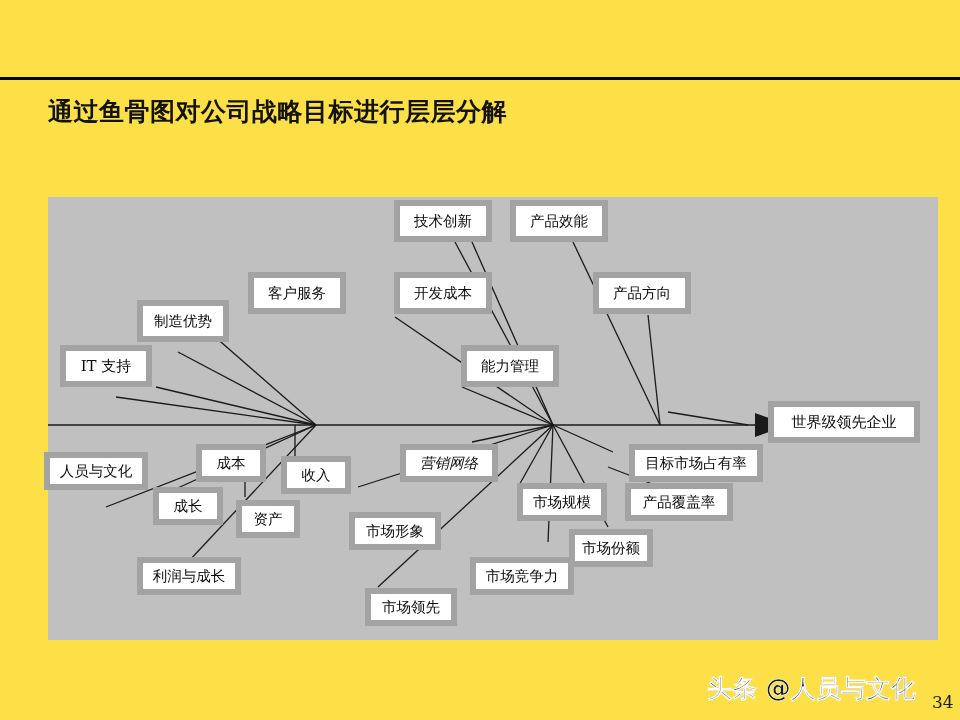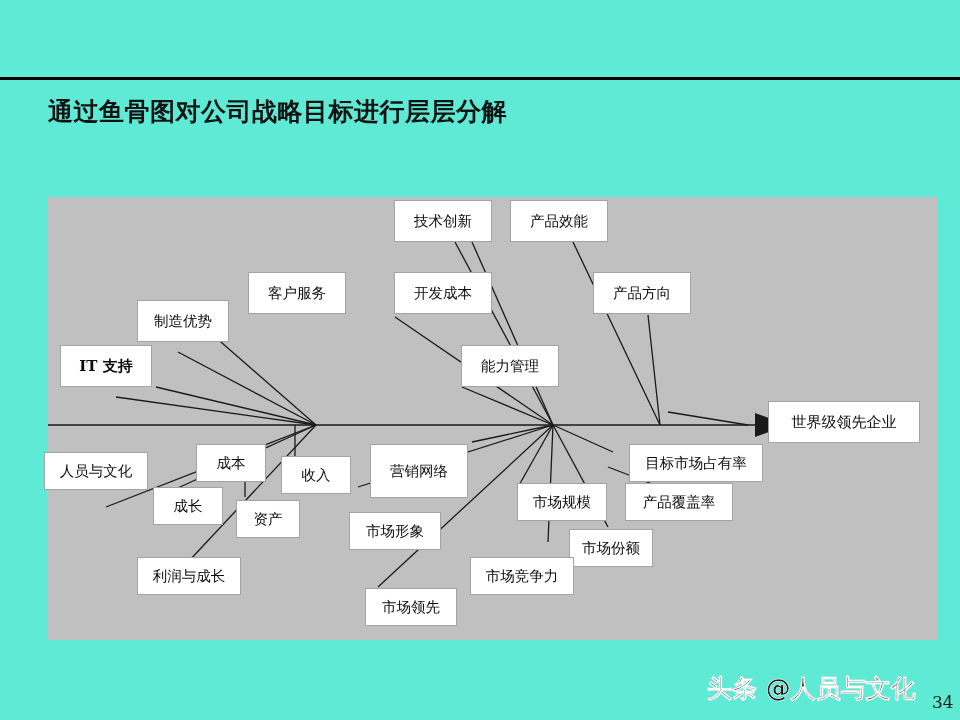--- a/index.html
+++ b/index.html
@@ -13,21 +13,21 @@
     height: 720px;
     overflow: hidden;
     font-family: "Liberation Sans", "DejaVu Sans", sans-serif;
     position: relative;
   }
   #slide {
     position: absolute;
     left: 0; top: 0;
     width: 960px;
     height: 720px;
-    background: #5eead4;
+    background: #fde047;
   }
   
   .top-rule {
     position: absolute;
     left: 0;
     top: 77px;
     width: 960px;
     height: 3px;
     background: #000000;
   }
@@ -59,34 +59,34 @@
   #wires {
     position: absolute;
     left: 0; top: 0;
     width: 890px;
     height: 443px;
   }
   
   .node {
     position: absolute;
     background: #ffffff;
-    border: 1px solid #a3a3a3;
+    border: 6px solid #a3a3a3;
     box-sizing: border-box;
     display: flex;
     align-items: center;
     justify-content: center;
     font-family: "DejaVu Sans", "Liberation Sans", sans-serif;
     font-size: 14.5px;
     color: #0c0c0c;
     white-space: nowrap;
     line-height: 1;
   }
   .node.serif {
     font-family: "DejaVu Serif", "Liberation Serif", serif;
-    font-weight: 700;
+    font-weight: 400;
     font-size: 15px;
   }
   .node.head {
     font-size: 15px;
   }
   
   .watermark {
     position: absolute;
     left: 707px;
     top: 672px;
@@ -178,21 +178,21 @@
     <div class="node" style="left: 248px; top: 272px; width: 98px; height: 42px;">客户服务</div>
     <div class="node" style="left: 394px; top: 272px; width: 98px; height: 42px;">开发成本</div>
     <div class="node" style="left: 593px; top: 272px; width: 98px; height: 42px;">产品方向</div>
     <div class="node" style="left: 137px; top: 300px; width: 92px; height: 42px;">制造优势</div>
     <div class="node" style="left: 461px; top: 345px; width: 98px; height: 42px;">能力管理</div>
     <div class="node serif" style="left: 60px; top: 345px; width: 92px; height: 42px;">IT 支持</div>
     <div class="node head" style="left: 768px; top: 401px; width: 152px; height: 42px;">世界级领先企业</div>
     <div class="node" style="left: 44px; top: 452px; width: 104px; height: 38px;">人员与文化</div>
     <div class="node" style="left: 196px; top: 444px; width: 70px; height: 38px;">成本</div>
     <div class="node" style="left: 281px; top: 456px; width: 70px; height: 38px;">收入</div>
-    <div class="node" style="left: 370px; top: 444px; width: 98px; height: 54px;">营销网络</div>
+    <div class="node" style="left: 400px; top: 444px; width: 98px; height: 38px; font-style: italic;">营销网络</div>
     <div class="node" style="left: 586px; top: 444px; width: 134px; height: 38px; margin-left: 43px;">目标市场占有率</div>
     <div class="node" style="left: 153px; top: 487px; width: 70px; height: 38px;">成长</div>
     <div class="node" style="left: 236px; top: 500px; width: 64px; height: 38px;">资产</div>
     <div class="node" style="left: 517px; top: 483px; width: 90px; height: 38px;">市场规模</div>
     <div class="node" style="left: 625px; top: 483px; width: 108px; height: 38px;">产品覆盖率</div>
     <div class="node" style="left: 349px; top: 512px; width: 92px; height: 38px;">市场形象</div>
     <div class="node" style="left: 569px; top: 529px; width: 84px; height: 38px;">市场份额</div>
     <div class="node" style="left: 137px; top: 557px; width: 104px; height: 38px;">利润与成长</div>
     <div class="node" style="left: 470px; top: 557px; width: 104px; height: 38px;">市场竞争力</div>
     <div class="node" style="left: 365px; top: 588px; width: 92px; height: 38px;">市场领先</div>

